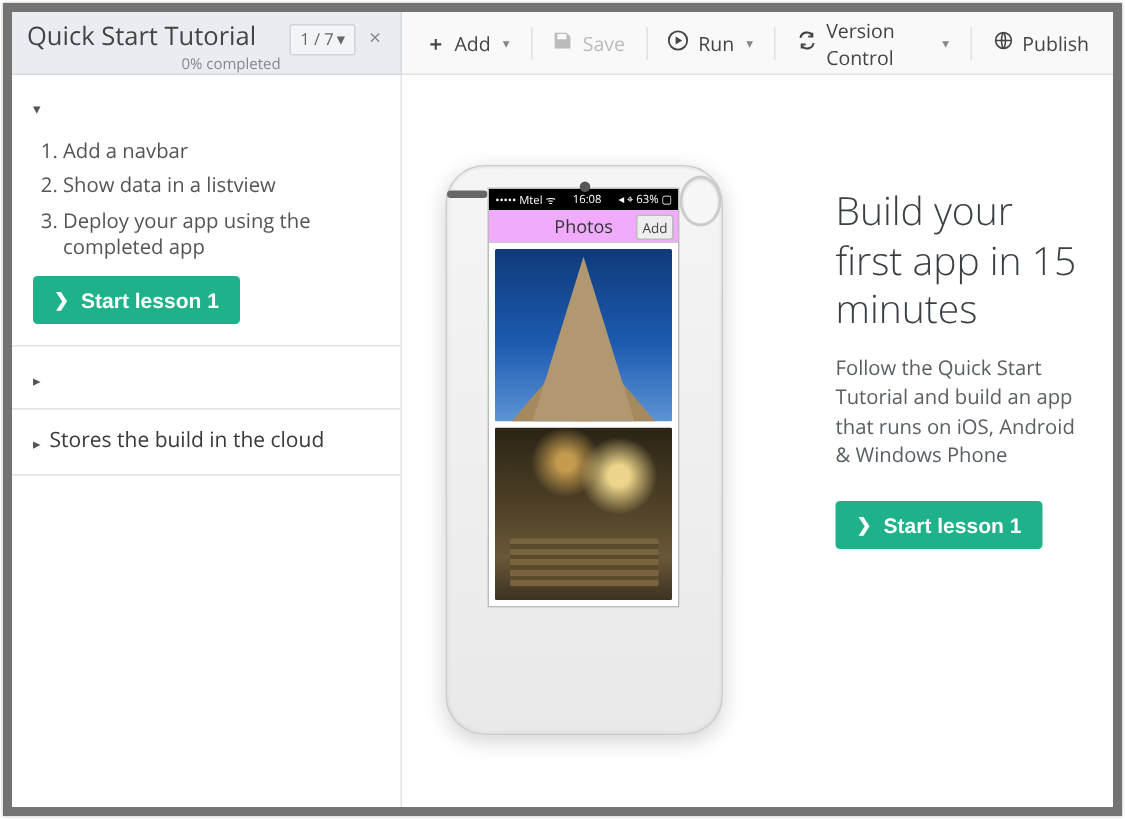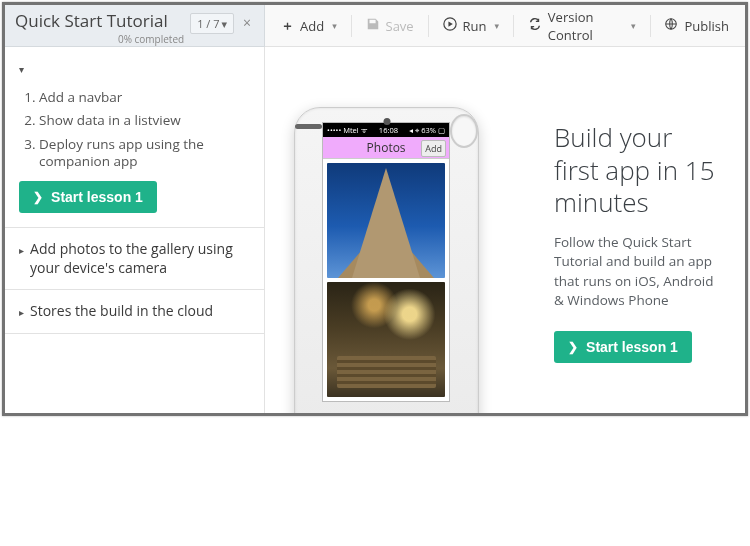--- a/index.html
+++ b/index.html
@@ -5,23 +5,23 @@
   * { box-sizing: border-box; }
   html, body { margin:0; padding:0; }
   body {
     font-family: "Segoe UI", "Open Sans", "Helvetica Neue", Arial, sans-serif;
     font-size: 14px;
     color: #333;
     background: #fff;
   }
   .app {
     width: 746px;
-    height: 414px;
+    height: 542px;
     margin: 2px;
-    border: 3px solid #737373;
+    border: 6px solid #737373;
     box-shadow: 0 0 2px rgba(0,0,0,.3);
     display: flex;
     flex-direction: column;
     overflow: hidden;
   }
   
   .topbar {
     display: flex;
     height: 42px;
   }
@@ -320,32 +320,31 @@
   <div class="main">
     <div class="sidebar">
       <div class="accordion-item expanded">
         <div class="accordion-header">
           <span class="caret2">▾</span>
         </div>
         <div class="accordion-body">
           <ol class="steps">
             <li>Add a navbar</li>
             <li>Show data in a listview</li>
-            <li>Deploy runs app using the companion app</li>
+            <li>Deploy your app using the completed app</li>
           </ol>
           <button class="btn-green">
             <span class="chev">❯</span>
             <span>Start lesson 1</span>
           </button>
         </div>
       </div>
       <div class="accordion-item">
         <div class="accordion-header">
           <span class="caret2">▸</span>
-          <span>Add photos to the gallery using your device's camera</span>
         </div>
       </div>
       <div class="accordion-item">
         <div class="accordion-header">
           <span class="caret2">▸</span>
           <span>Stores the build in the cloud</span>
         </div>
       </div>
     </div>
 

